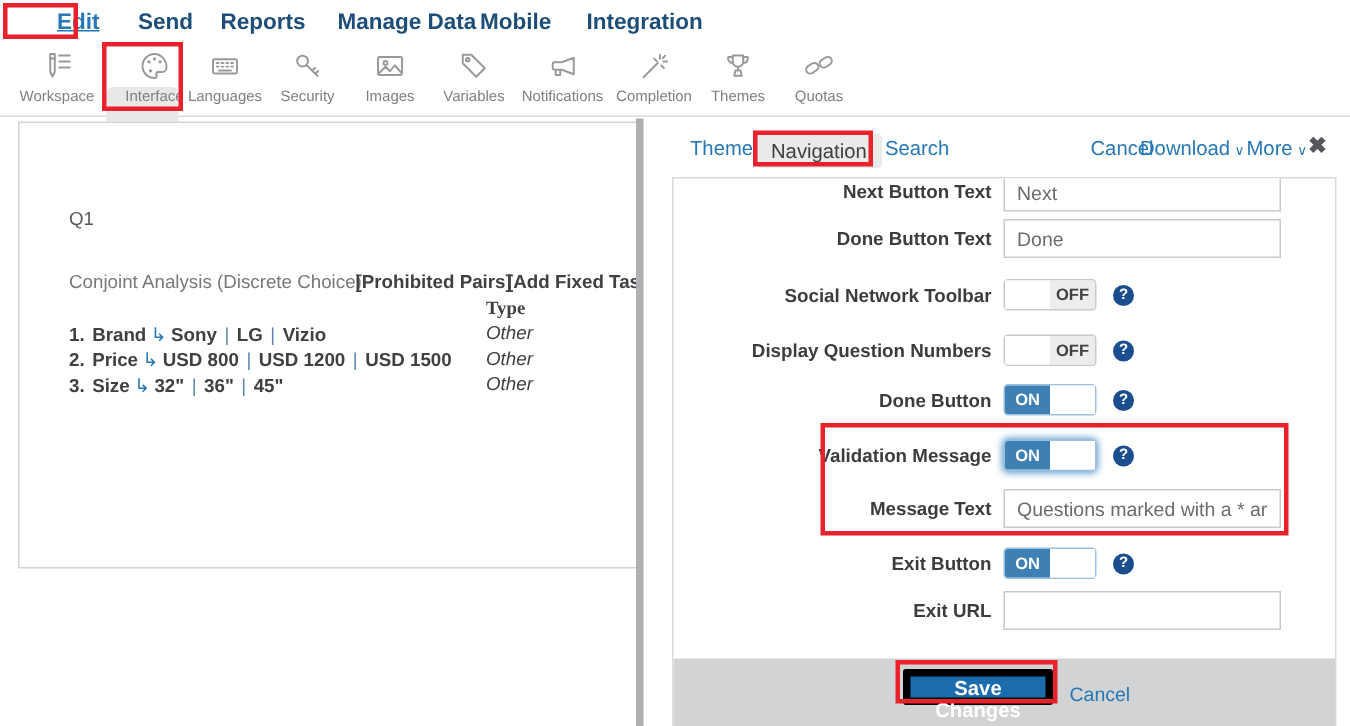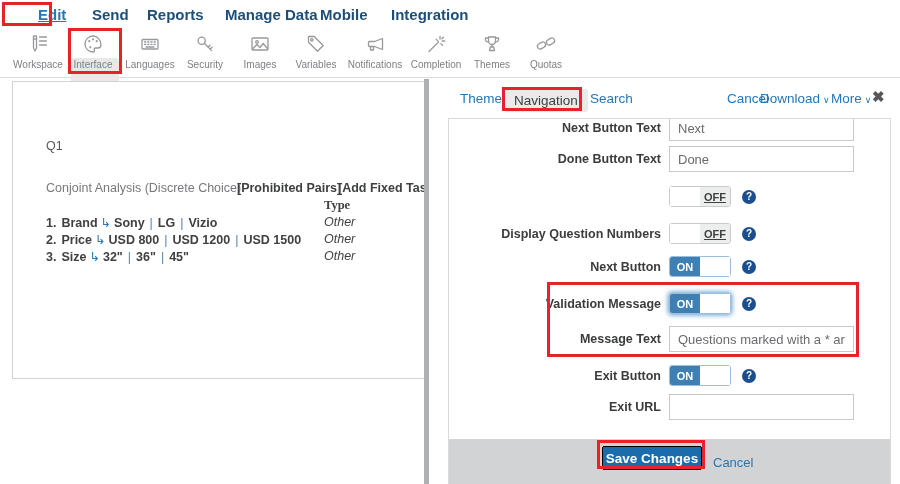--- a/index.html
+++ b/index.html
@@ -45,30 +45,30 @@
 
   
   #form-box { position:absolute; left:448px; top:118px; width:443px; height:366px; background:#fff; border:1px solid #d9dadb; border-bottom:none; overflow:hidden; }
   .form-row { position:absolute; left:0; width:441px; }
   .form-label { position:absolute; left:0; top:0; width:212px; height:100%; font-size:12.5px; font-weight:700; color:#3b3c3e; text-align:right; display:flex; align-items:center; justify-content:flex-end; white-space:nowrap; }
   .form-control { position:absolute; left:220px; top:0; height:100%; display:flex; align-items:center; }
   .text-input { width:185px; height:26px; border:1px solid #c9c9c9; background:#fff; font-family:"Liberation Sans", sans-serif; font-size:13px; color:#6a6b6e; padding:0 8px; outline:none; }
   .toggle { position:relative; width:62px; height:21px; border:1px solid #c9cacb; border-radius:3px; background:#fff; cursor:pointer; display:flex; }
   .toggle .half { width:50%; height:100%; display:flex; align-items:center; justify-content:center; font-size:11px; font-weight:700; }
   .toggle.off .half.left { background:#fff; }
-  .toggle.off .half.right { background:#eceded; color:#3f4041; border-radius:0 2px 2px 0;text-decoration:underline; }
+  .toggle.off .half.right { background:#eceded; color:#3f4041; border-radius:0 2px 2px 0; }
   .toggle.on { border-color:#9bbedd; }
   .toggle.on .half.left { background:#3f80b4; color:#fff; border-radius:2px 0 0 2px; }
   .toggle.on .half.right { background:#fff; }
   .toggle.focused { box-shadow:0 0 5px 1px rgba(66,139,202,0.85); }
   .help-icon { width:14px; height:14px; margin-left:11px; border-radius:50%; background:#1b4e8e; color:#fff; font-size:10px; font-weight:700; display:flex; align-items:center; justify-content:center; cursor:pointer; }
 
   
   #form-footer { position:absolute; left:0; top:320px; width:441px; height:46px; background:#d2d3d4; }
-  #save-button { position:absolute; left:153px; top:7px; width:100px; height:24px; background:#1a6cac; border:1px solid #000000; border-radius:2px; color:#fff; font-family:"Liberation Sans", sans-serif; font-size:13.5px; font-weight:700; cursor:pointer; }
+  #save-button { position:absolute; left:153px; top:7px; width:100px; height:24px; background:#1a6cac; border:5px solid #000000; border-radius:2px; color:#fff; font-family:"Liberation Sans", sans-serif; font-size:13.5px; font-weight:700; cursor:pointer; }
   #cancel-link { position:absolute; left:264px; top:0; height:46px; display:flex; align-items:center; font-size:13px; color:#2577b5; cursor:pointer; }
 
   
   .redbox { position:absolute; border:3px solid #e8212b; z-index:60; pointer-events:none; }
   #redbox-edit       { left:2px;   top:2px;   width:50px;  height:24px; }
   #redbox-interface  { left:68px;  top:28px;  width:54px;  height:46px; }
   #redbox-navigation { left:502px; top:87px;  width:80px;  height:24px; }
   #redbox-validation { left:547px; top:282px; width:312px; height:75px; }
   #redbox-save       { left:597px; top:440px; width:108px; height:29px; }
 </style>
@@ -89,21 +89,21 @@
   <div id="toolbar">
     <div id="interface-bg"></div>
   <div class="tool-item" style="left: 6px;">
         <span class="tool-icon"><svg viewBox="0 0 24 24">
             <path d="M7.5 4h3v12l-1.5 3-1.5-3z"></path>
             <path d="M7.5 7h3"></path>
             <path d="M13.5 5h7M13.5 9h7M13.5 13h7"></path>
           </svg></span>
         <span class="tool-label">Workspace</span>
       </div>
-      <div class="tool-item" style="left: 61px;">
+      <div class="tool-item" style="left: 71px;">
         <span class="tool-icon"><svg viewBox="0 0 24 24">
             <path d="M12 4a8 8 0 100 16c1.5 0 1.8-1 1.3-2s0-2 1.2-2H17a3 3 0 003-3c0-5-3.6-9-8-9z"></path>
             <circle class="dot" cx="8.3" cy="9.2" r="1.1"></circle>
             <circle class="dot" cx="12" cy="7.3" r="1.1"></circle>
             <circle class="dot" cx="15.7" cy="9.2" r="1.1"></circle>
             <circle class="dot" cx="9.3" cy="15.3" r="1.1"></circle>
           </svg></span>
         <span class="tool-label">Interface</span>
       </div>
       <div class="tool-item" style="left: 118px;">
@@ -213,20 +213,21 @@
             <input class="text-input" type="text" value="Next" style="">
           </div>
         </div>
         <div class="form-row" style="top: 27px; height: 26px;">
           <div class="form-label">Done Button Text</div>
           <div class="form-control">
             <input class="text-input" type="text" value="Done" style="">
           </div>
         </div>
         <div class="form-row" style="top: 67px; height: 21px;">
+          <div class="form-label">Social Network Toolbar</div>
           <div class="form-control">
             <div class="toggle off">
               <span class="half left"></span>
               <span class="half right">
                 <span>OFF</span>
               </span>
             </div>
             <span class="help-icon">?</span>
           </div>
         </div>
@@ -236,21 +237,21 @@
             <div class="toggle off">
               <span class="half left"></span>
               <span class="half right">
                 <span>OFF</span>
               </span>
             </div>
             <span class="help-icon">?</span>
           </div>
         </div>
         <div class="form-row" style="top: 137px; height: 21px;">
-          <div class="form-label">Next Button</div>
+          <div class="form-label">Done Button</div>
           <div class="form-control">
             <div class="toggle on">
               <span class="half left">
                 <span>ON</span>
               </span>
               <span class="half right"></span>
             </div>
             <span class="help-icon">?</span>
           </div>
         </div>

